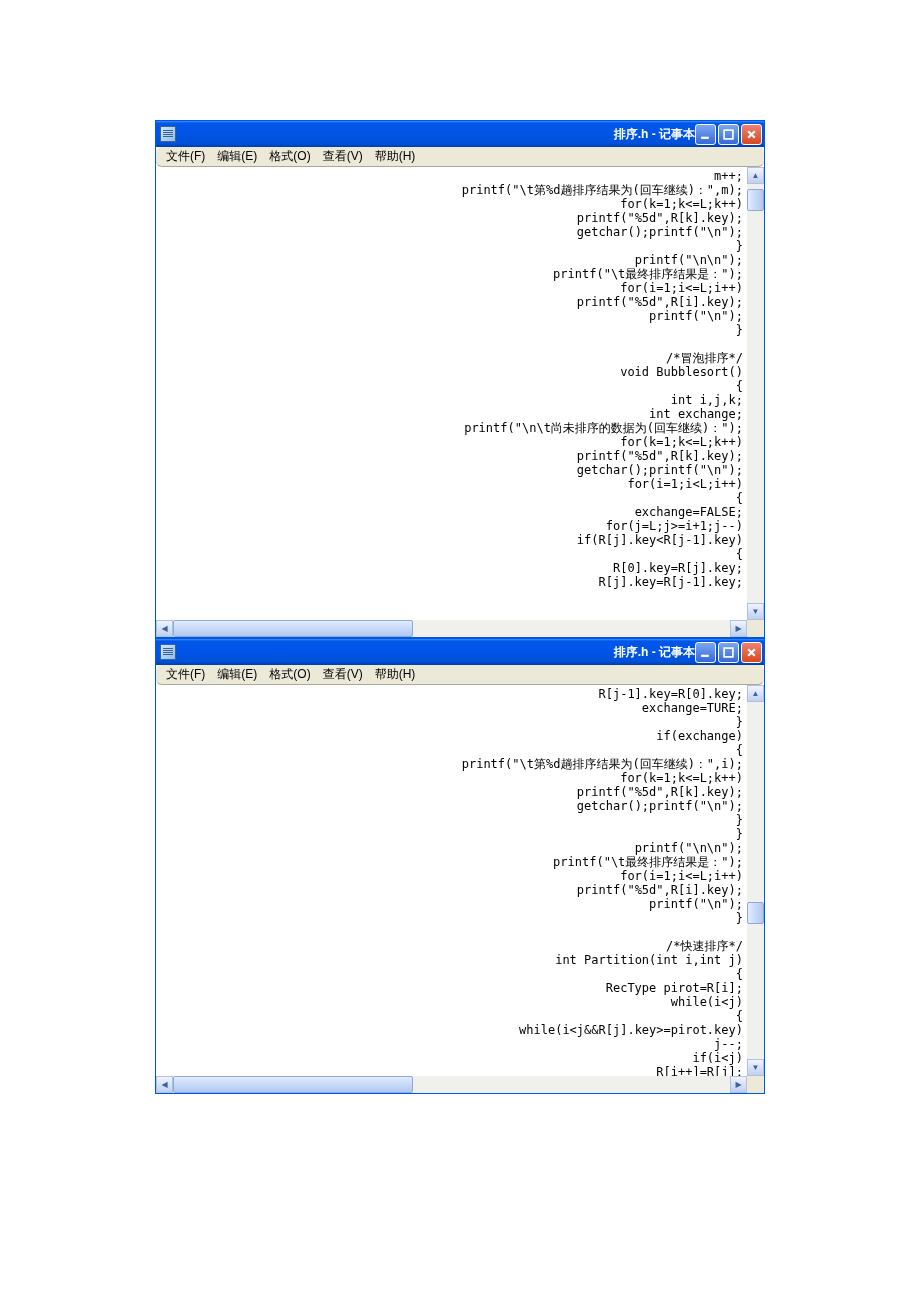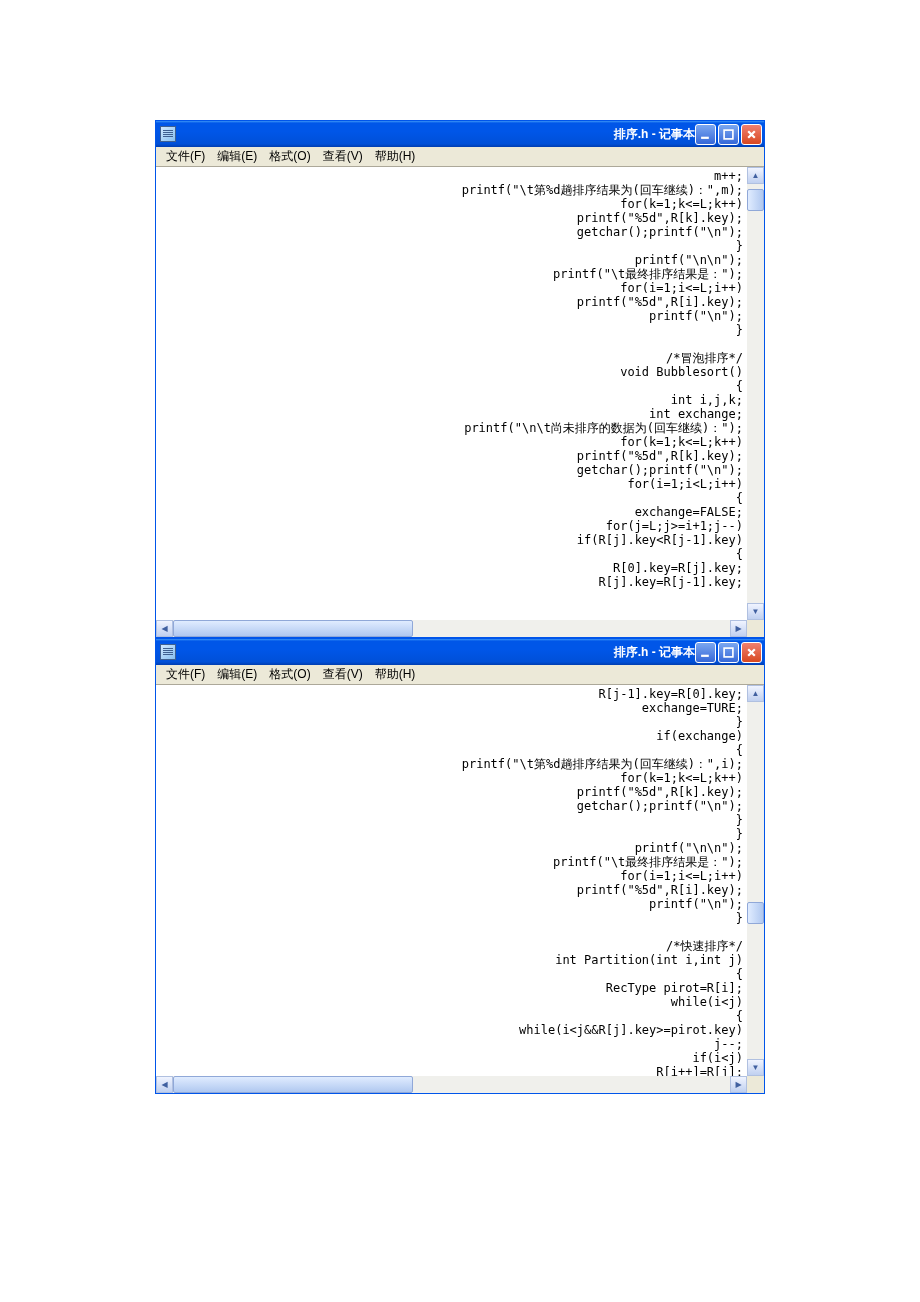--- a/index.html
+++ b/index.html
@@ -66,20 +66,21 @@
     .win-btn svg { width: 11px; height: 11px; }
     .menubar {
       height: 20px;
       background: #ece9d8;
       border-bottom: 1px solid #aca899;
       display: flex;
       align-items: center;
       padding-left: 4px;
       font-size: 12px;
       font-family: "SimSun", "宋体", sans-serif;
+      border-radius: 6px;
     }
     .menu-item {
       padding: 2px 6px;
       cursor: pointer;
     }
     .content-area {
       position: relative;
       height: 520px;
       background: #fff;
       overflow: hidden;

